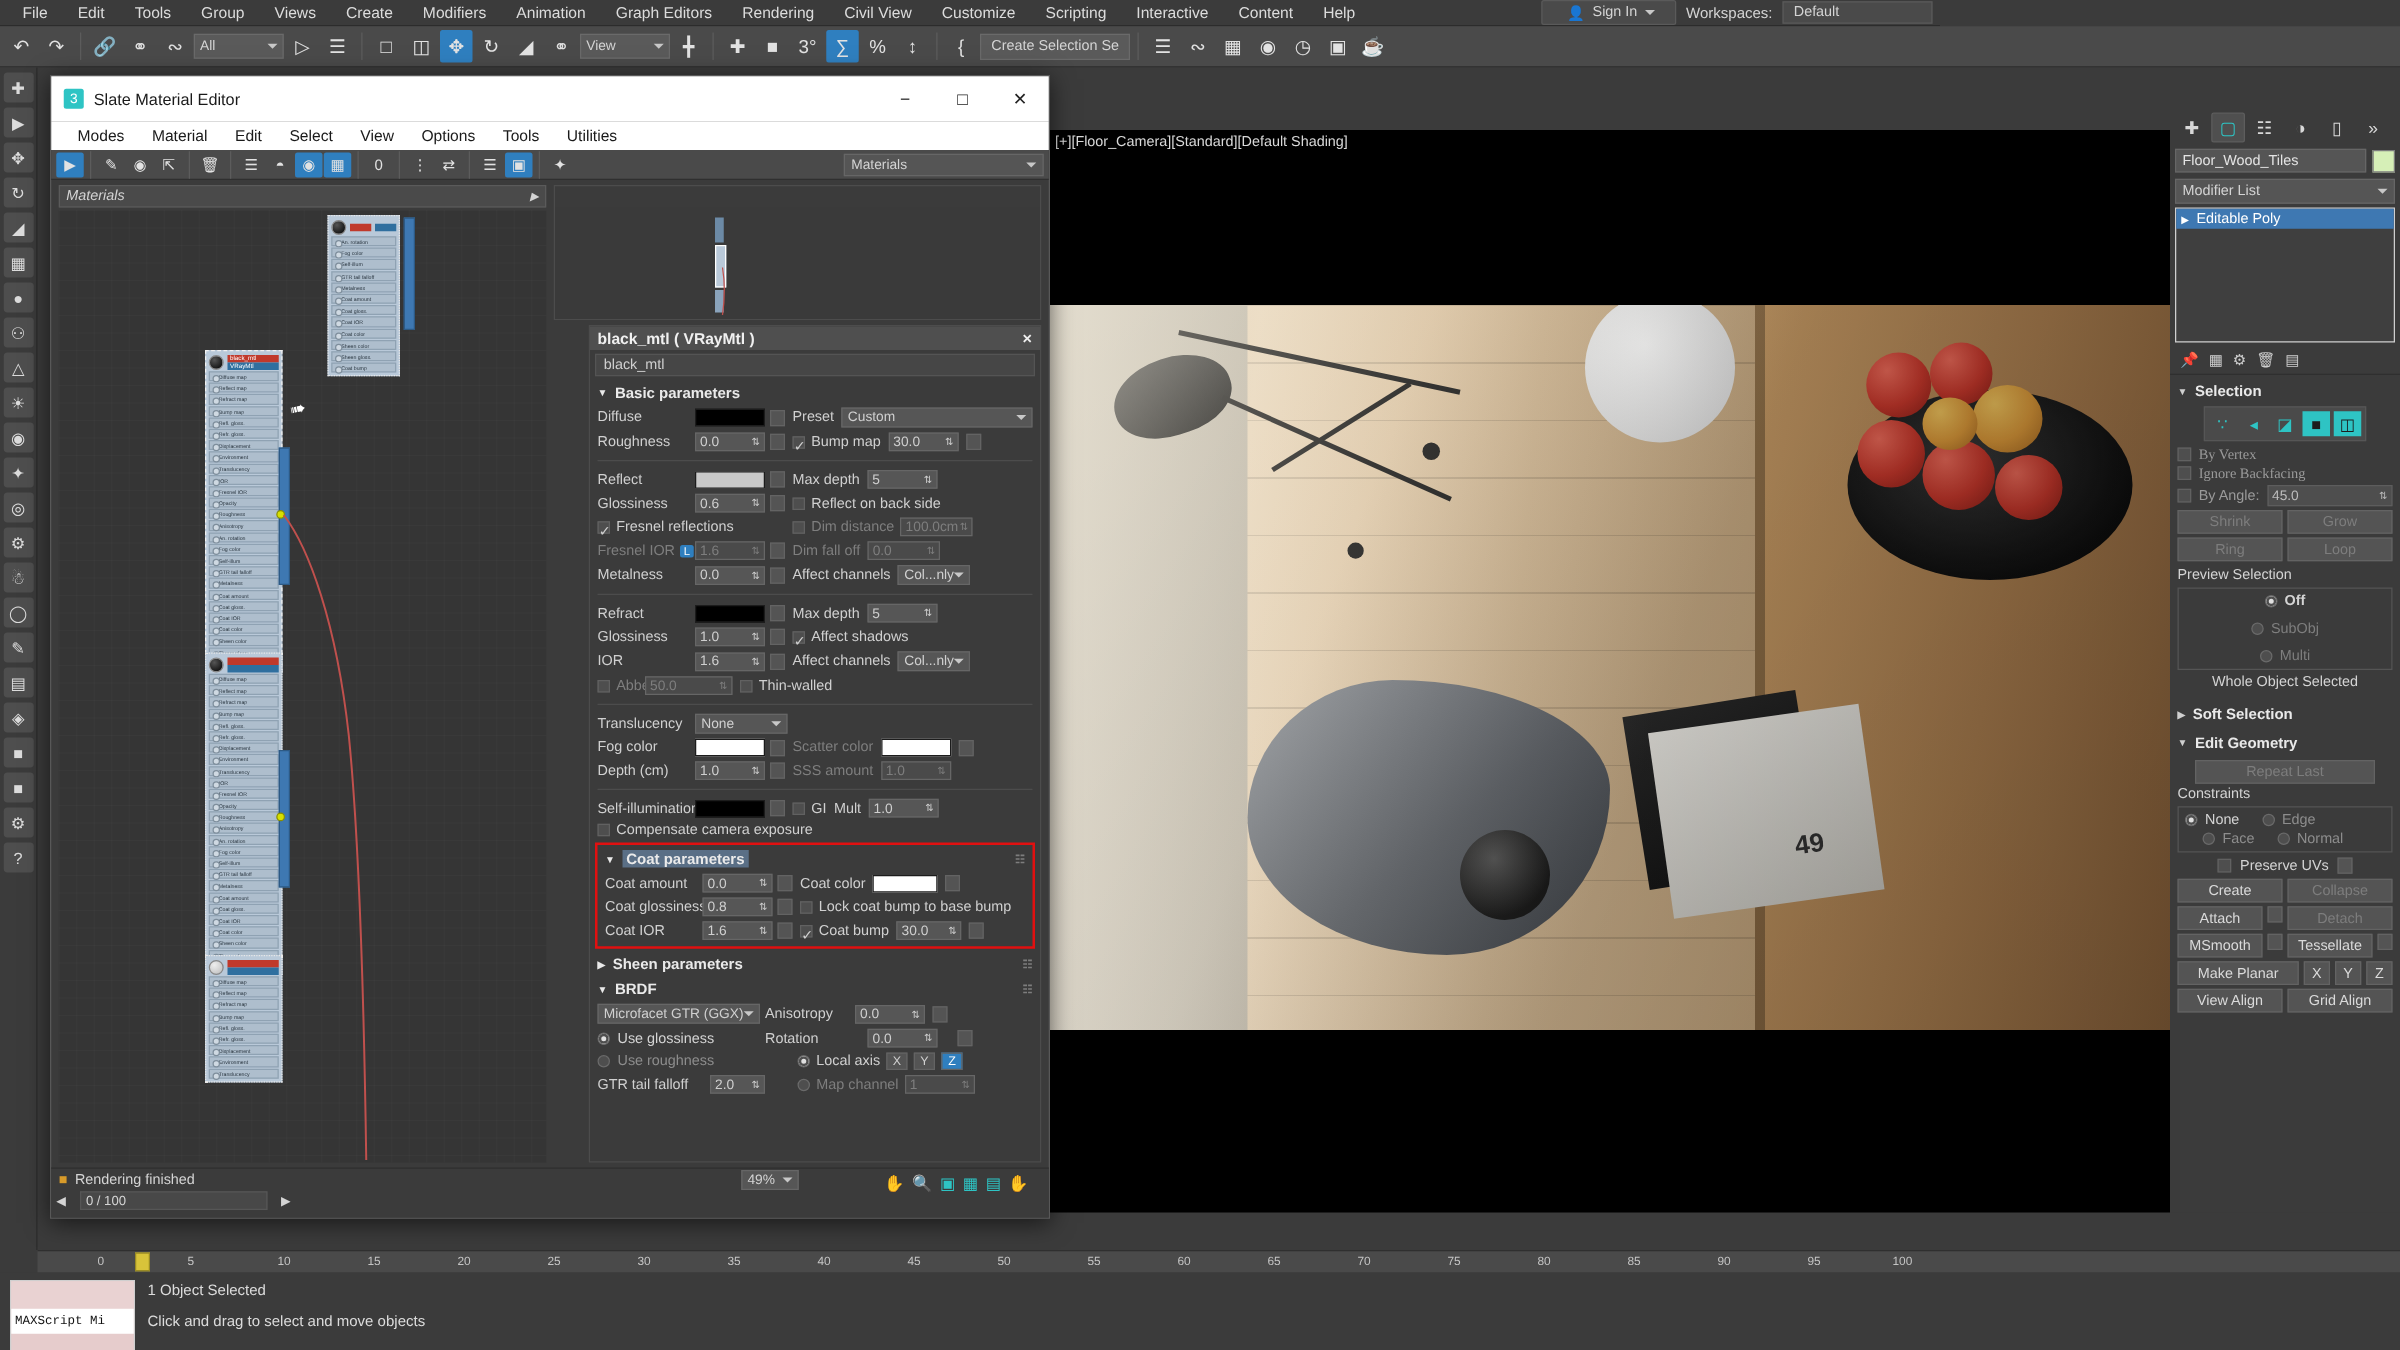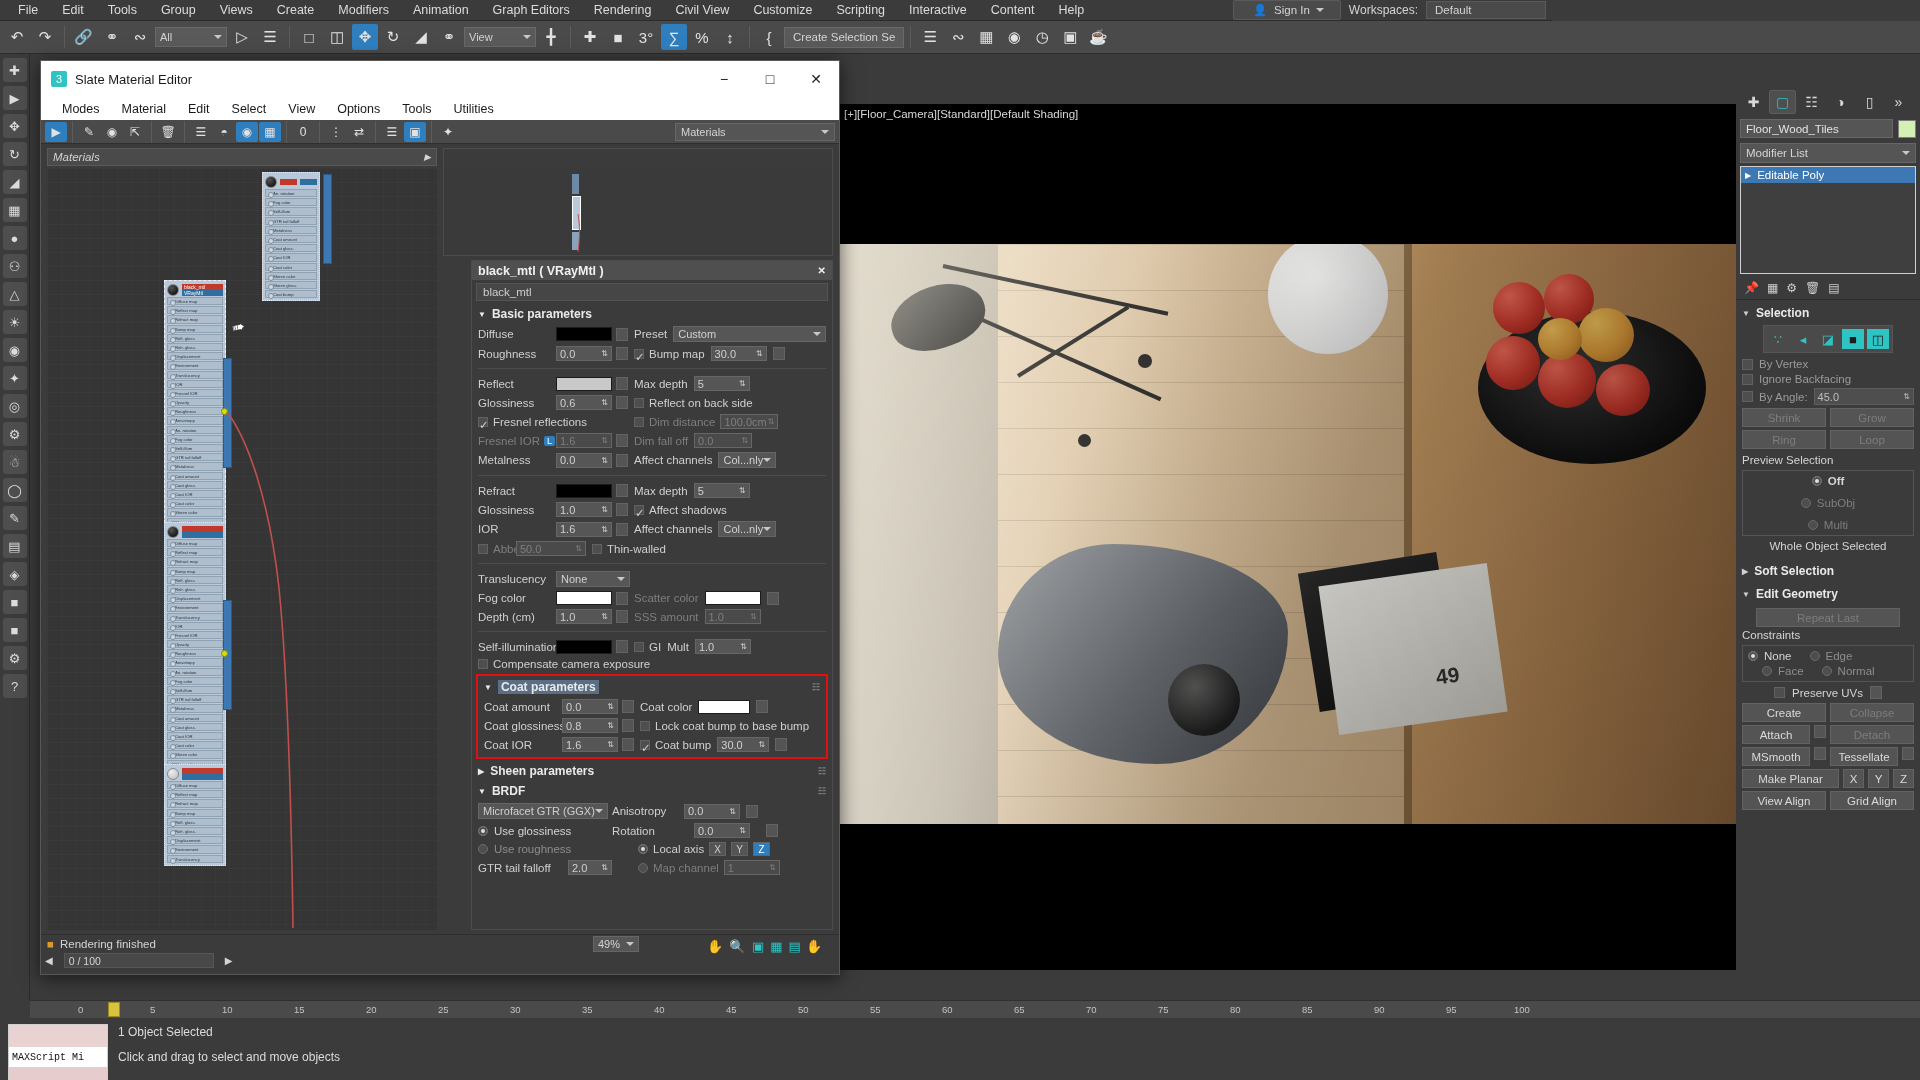--- a/index.html
+++ b/index.html
@@ -97,21 +97,21 @@
   .stackitem{background:#3e78b2;color:#fff;font-size:11.5px;padding:2px 4px;display:flex;gap:6px;align-items:center;}
   .stacktools{display:flex;align-items:center;gap:8px;padding:4px 8px;border-bottom:1px solid #2f2f2f;
     font-size:12px;color:#cfcfcf;}
   .roll{margin-top:3px;}
   .rollhead{display:flex;align-items:center;gap:6px;padding:3px 6px;font-weight:bold;font-size:12px;color:#e9e9e9;}
   .rollhead .tri{font-size:8px;color:#cfcfcf;}
   .rollbody{padding:2px 6px 6px 6px;}
   .selicons{display:flex;gap:3px;background:#4a4a4a;border:1px solid #565656;padding:3px;width:fit-content;margin:0 auto 5px auto;}
   .selic{width:22px;height:20px;display:flex;align-items:center;justify-content:center;color:#2ec4c4;font-size:13px;}
   .selic.on{background:#2ec4c4;color:#1d1d1d;}
-  .chk{display:flex;align-items:center;gap:6px;font-size:11.5px;margin:3px 0;color:#9a9a9a;}
+  .chk{display:flex;align-items:flex-start;gap:6px;font-size:11.5px;margin:3px 0;color:#9a9a9a;font-family:Liberation Serif, serif;}
   .box{width:11px;height:11px;background:#4e4e4e;border:1px solid #616161;}
   .spin{background:#4e4e4e;border:1px solid #5d5d5d;height:17px;display:flex;align-items:center;
     justify-content:space-between;padding:0 3px;font-size:11px;color:#bdbdbd;}
   .btn{background:#545454;border:1px solid #636363;height:19px;display:flex;align-items:center;
     justify-content:center;font-size:11.5px;color:#dadada;}
   .btn.dis{color:#7d7d7d;}
   .row2{display:grid;grid-template-columns:1fr 1fr;gap:4px;margin:3px 0;}
   .group{border:1px solid #555;padding:4px 5px;margin:4px 0;}
   .radio{width:10px;height:10px;border-radius:50%;background:#4e4e4e;border:1px solid #6a6a6a;display:inline-block;}
   .radio.on{background:#e0e0e0;box-shadow:inset 0 0 0 2px #4e4e4e;}

